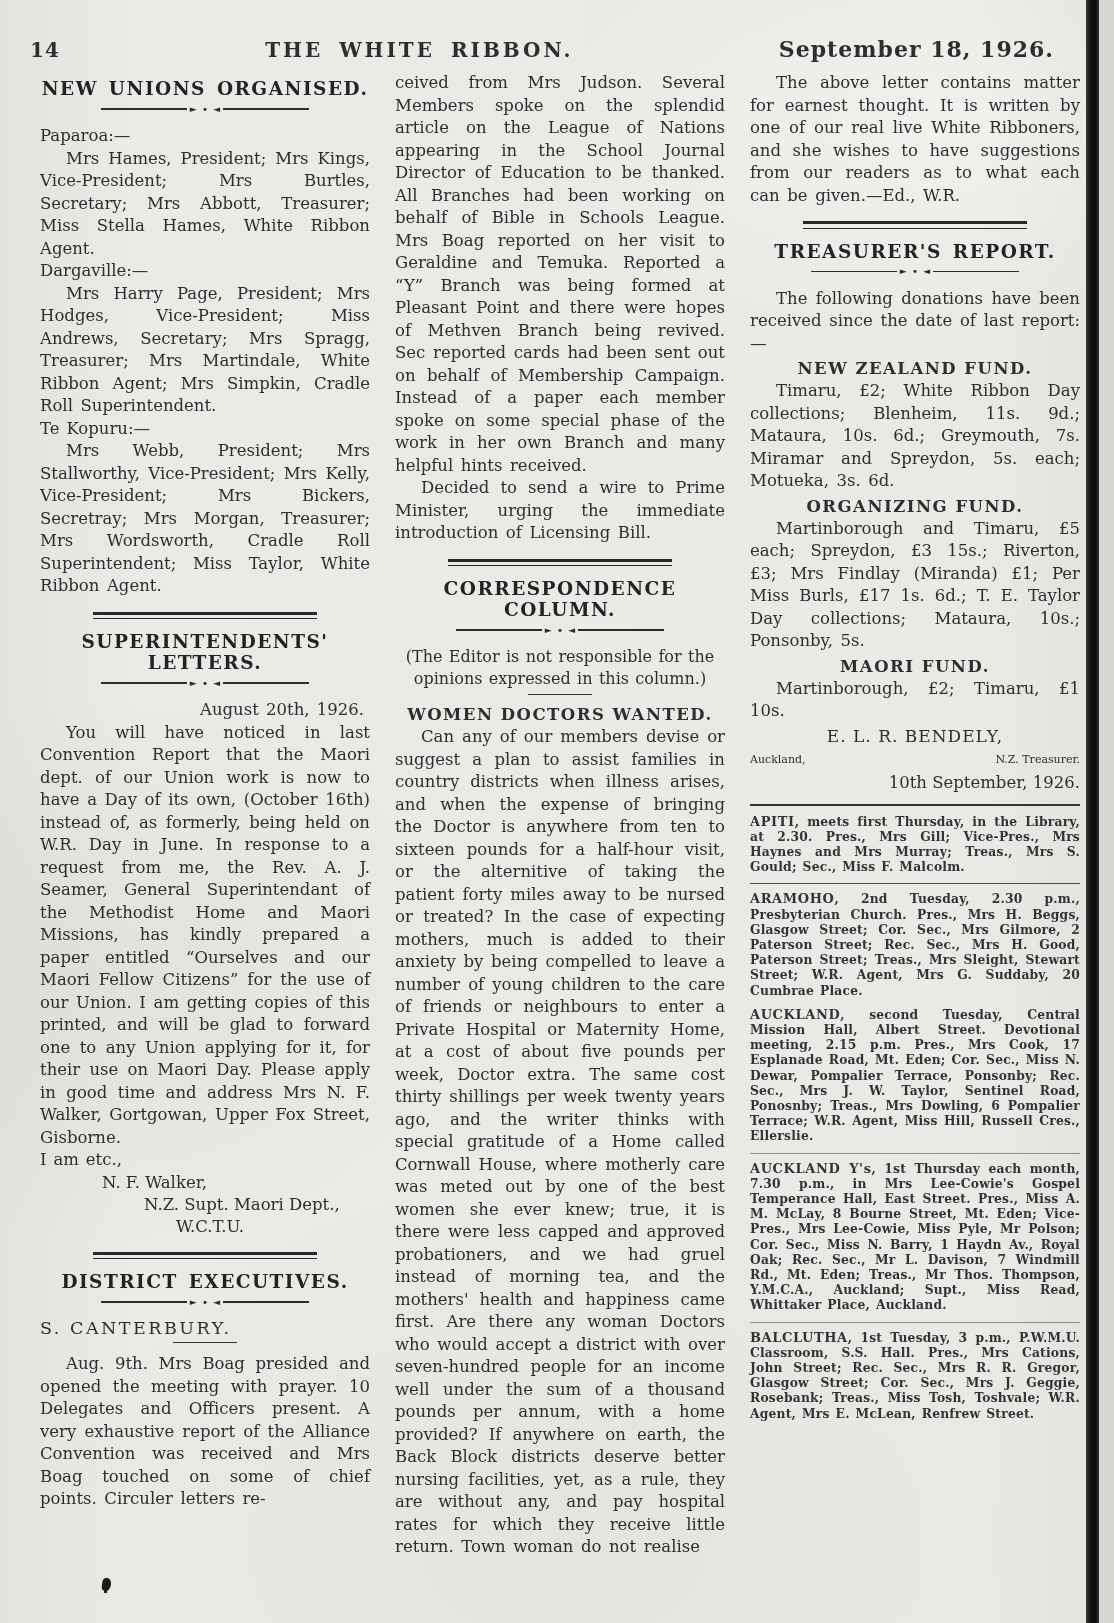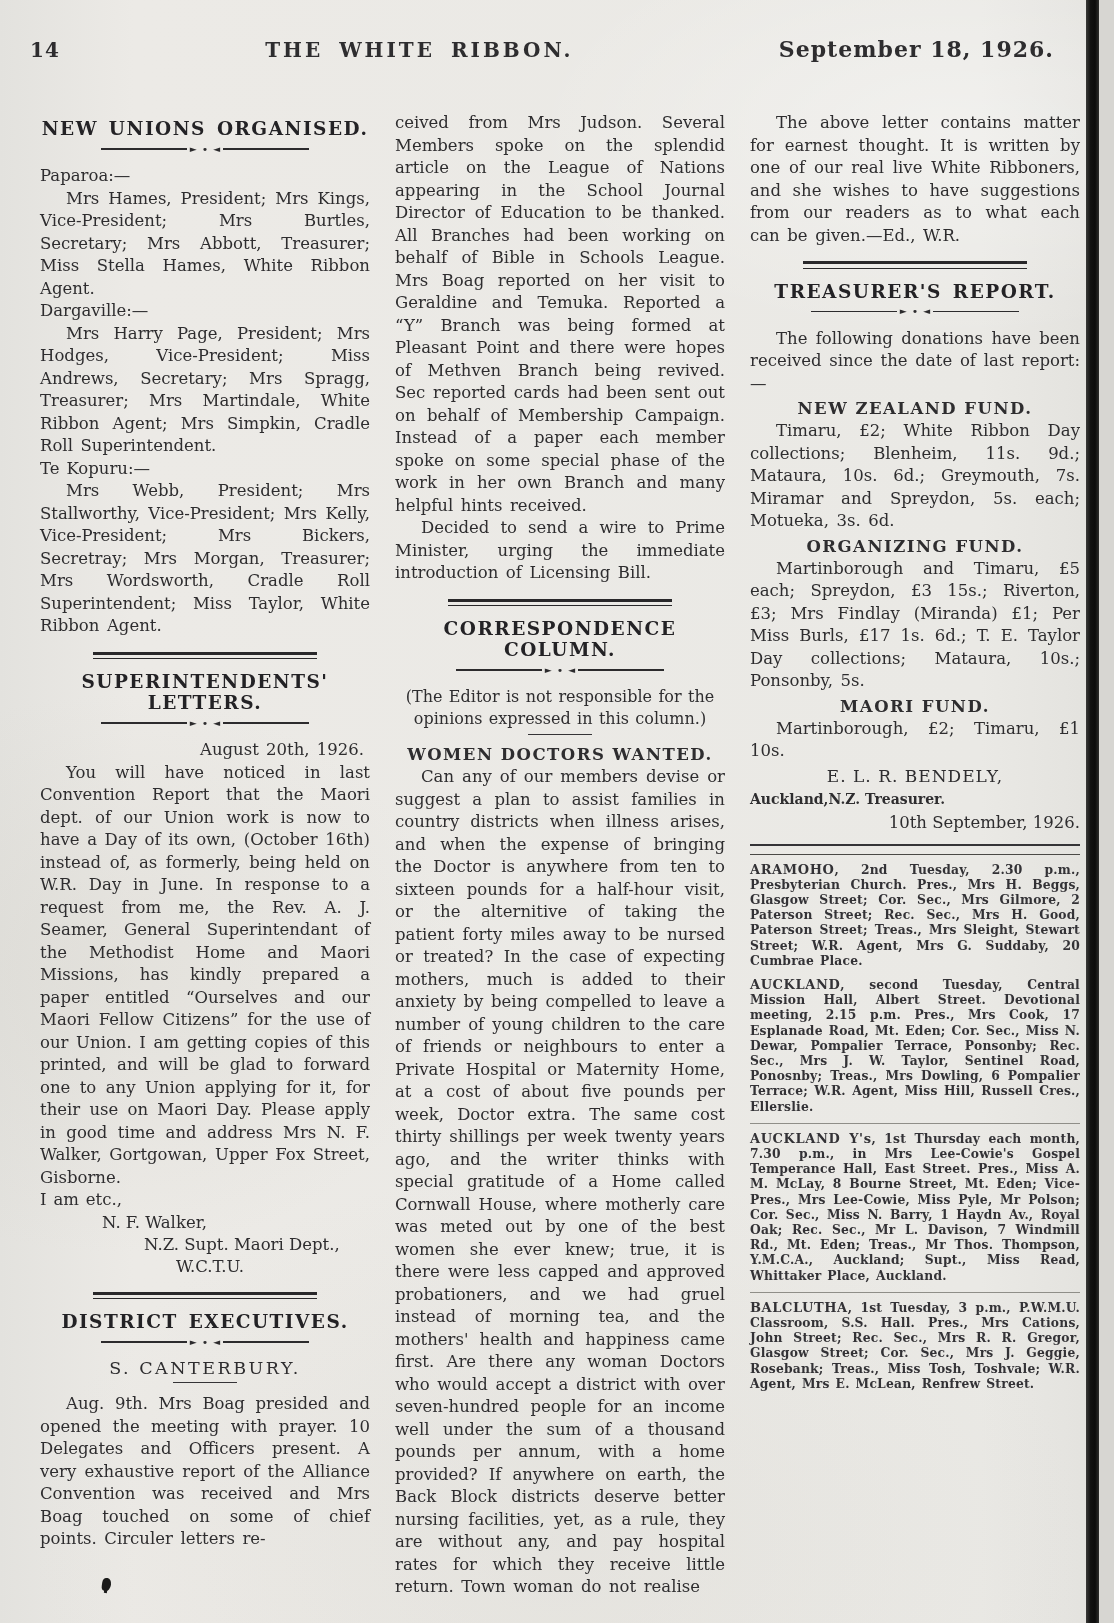--- a/index.html
+++ b/index.html
@@ -28,29 +28,29 @@
     display:flex;align-items:baseline;
   }
   .pgnum{font-weight:bold;font-size:20px;letter-spacing:1px;}
   .mast-title{flex:1;text-align:center;font-weight:bold;font-size:20px;letter-spacing:3px;word-spacing:6px;}
   .mast-date{font-weight:bold;font-size:22px;letter-spacing:1px;}
 
   .columns{
     position:absolute;top:72px;left:40px;width:1040px;
     display:flex;gap:25px;
   }
-  .col{width:330px;flex:0 0 330px;margin-top:40px;}
+  .col{width:330px;flex:0 0 330px;}
 
   .sec-title{
     margin:6px 0 4px 0;text-align:center;
     font-size:18.5px;font-weight:bold;letter-spacing:1.5px;word-spacing:3px;
     color:#232225;
   }
   .sub-title{
-    margin:10px 0 2px 0;text-align:center;
+    margin:10px 0 2px 0;
     font-size:17.5px;font-weight:normal;letter-spacing:2.5px;
   }
   .fund-title{
     margin:4px 0 2px 0;text-align:center;
     font-size:16.5px;font-weight:bold;letter-spacing:1.5px;
   }
   .flourish{display:flex;align-items:center;justify-content:center;margin:4px 18px 10px 18px;height:12px;color:#2c2b2d;}
   .fl-line{display:inline-block;height:1.5px;background:#2c2b2d;width:86px;}
   .fl-glyph{font-family:"DejaVu Sans",sans-serif;font-size:9px;line-height:9px;padding:0 3px;}
   .fl-dot{font-family:"DejaVu Sans",sans-serif;font-size:11px;line-height:9px;padding:0 2px;}
@@ -65,21 +65,21 @@
     margin:0;font-size:16.5px;line-height:22.5px;
     text-align:justify;text-indent:26px;word-spacing:.14em;
   }
   .p.noindent{text-indent:0;}
   .label{margin:0;font-size:16.5px;line-height:22.5px;text-indent:0;word-spacing:.1em;}
   .date-line{margin:2px 6px 0 0;font-size:16.5px;line-height:22.5px;text-align:right;word-spacing:.12em;}
   .sig1{margin:0;font-size:16.5px;line-height:22px;padding-left:62px;}
   .sig2{margin:0;font-size:16.5px;line-height:22px;padding-left:104px;}
   .sig3{margin:0;font-size:16.5px;line-height:22px;padding-left:136px;}
   .sig-name{margin:2px 0 0 0;font-size:17px;line-height:23px;text-align:center;letter-spacing:1px;}
-  .sig-row{display:flex;justify-content:flex-start;margin:0;font-size:14px;line-height:23px;font-weight:bold;}
+  .sig-row{display:flex;justify-content:space-between;margin:0;font-size:11px;line-height:23px;}
   .sig-date{margin:0;font-size:16.5px;line-height:23px;text-indent:26px;text-align:right;}
   .disclaimer{margin:0 0 4px 0;font-size:16px;line-height:22px;text-align:center;word-spacing:.08em;}
 
   .dir-entry{
     margin:0 0 9px 0;font-size:12.3px;line-height:15.2px;
     text-align:justify;font-weight:bold;color:#333236;
     word-spacing:.12em;letter-spacing:.2px;
   }
   .dir-entry b{font-size:13px;letter-spacing:.6px;}
 </style>
@@ -194,20 +194,21 @@
 
       <p class="sig-name">E. L. R. BENDELY,</p>
       <p class="sig-row">
         <span>Auckland,</span>
         <span>N.Z. Treasurer.</span>
       </p>
       <p class="sig-date">10th September, 1926.</p>
 
       <div class="single-rule"></div>
 
+      <p class="dir-entry"><b>APITI</b><span>, meets first Thursday, in the Library, at 2.30.  Pres., Mrs Gill; Vice-Pres., Mrs Haynes and Mrs Murray; Treas., Mrs S. Gould; Sec., Miss F. Malcolm.</span></p>
 
       <div class="dir-rule"></div>
 
       <p class="dir-entry"><b>ARAMOHO</b><span>, 2nd Tuesday, 2.30 p.m., Presbyterian Church.  Pres., Mrs H. Beggs, Glasgow Street; Cor. Sec., Mrs Gilmore, 2 Paterson Street; Rec. Sec., Mrs H. Good, Paterson Street; Treas., Mrs Sleight, Stewart Street; W.R. Agent, Mrs G. Suddaby, 20 Cumbrae Place.</span></p>
 
       <p class="dir-entry"><b>AUCKLAND</b><span>, second Tuesday, Central Mission Hall, Albert Street.  Devotional meeting, 2.15 p.m.  Pres., Mrs Cook, 17 Esplanade Road, Mt. Eden; Cor. Sec., Miss N. Dewar, Pompalier Terrace, Ponsonby; Rec. Sec., Mrs J. W. Taylor, Sentinel Road, Ponosnby; Treas., Mrs Dowling, 6 Pompalier Terrace; W.R. Agent, Miss Hill, Russell Cres., Ellerslie.</span></p>
 
       <div class="dir-rule faint"></div>
 
       <p class="dir-entry"><b>AUCKLAND Y's</b><span>, 1st Thursday each month, 7.30 p.m., in Mrs Lee-Cowie's Gospel Temperance Hall, East Street.  Pres., Miss A. M. McLay, 8 Bourne Street, Mt. Eden; Vice-Pres., Mrs Lee-Cowie, Miss Pyle, Mr Polson; Cor. Sec., Miss N. Barry, 1 Haydn Av., Royal Oak; Rec. Sec., Mr L. Davison, 7 Windmill Rd., Mt. Eden; Treas., Mr Thos. Thompson, Y.M.C.A., Auckland; Supt., Miss Read, Whittaker Place, Auckland.</span></p>

